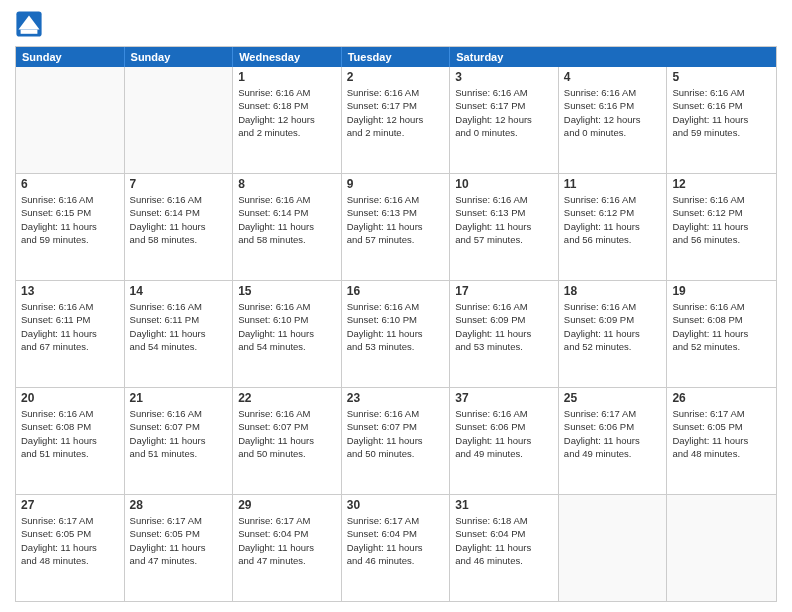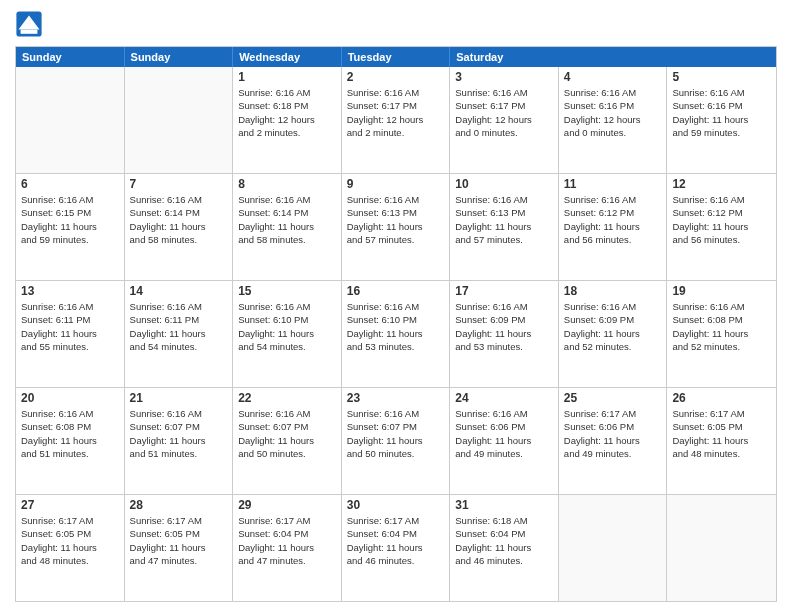--- a/index.html
+++ b/index.html
@@ -237,21 +237,21 @@
             <span class="cell-line">Daylight: 11 hours</span>
             <span class="cell-line">and 56 minutes.</span>
           </div>
         </div>
         <div class="cal-row">
           <div class="cal-cell">
             <span class="day-num">13</span>
             <span class="cell-line">Sunrise: 6:16 AM</span>
             <span class="cell-line">Sunset: 6:11 PM</span>
             <span class="cell-line">Daylight: 11 hours</span>
-            <span class="cell-line">and 55 minutes.</span>
+            <span class="cell-line">and 67 minutes.</span>
           </div>
           <div class="cal-cell">
             <span class="day-num">14</span>
             <span class="cell-line">Sunrise: 6:16 AM</span>
             <span class="cell-line">Sunset: 6:11 PM</span>
             <span class="cell-line">Daylight: 11 hours</span>
             <span class="cell-line">and 54 minutes.</span>
           </div>
           <div class="cal-cell">
             <span class="day-num">15</span>
@@ -312,21 +312,21 @@
             <span class="cell-line">and 50 minutes.</span>
           </div>
           <div class="cal-cell">
             <span class="day-num">23</span>
             <span class="cell-line">Sunrise: 6:16 AM</span>
             <span class="cell-line">Sunset: 6:07 PM</span>
             <span class="cell-line">Daylight: 11 hours</span>
             <span class="cell-line">and 50 minutes.</span>
           </div>
           <div class="cal-cell">
-            <span class="day-num">24</span>
+            <span class="day-num">37</span>
             <span class="cell-line">Sunrise: 6:16 AM</span>
             <span class="cell-line">Sunset: 6:06 PM</span>
             <span class="cell-line">Daylight: 11 hours</span>
             <span class="cell-line">and 49 minutes.</span>
           </div>
           <div class="cal-cell">
             <span class="day-num">25</span>
             <span class="cell-line">Sunrise: 6:17 AM</span>
             <span class="cell-line">Sunset: 6:06 PM</span>
             <span class="cell-line">Daylight: 11 hours</span>

